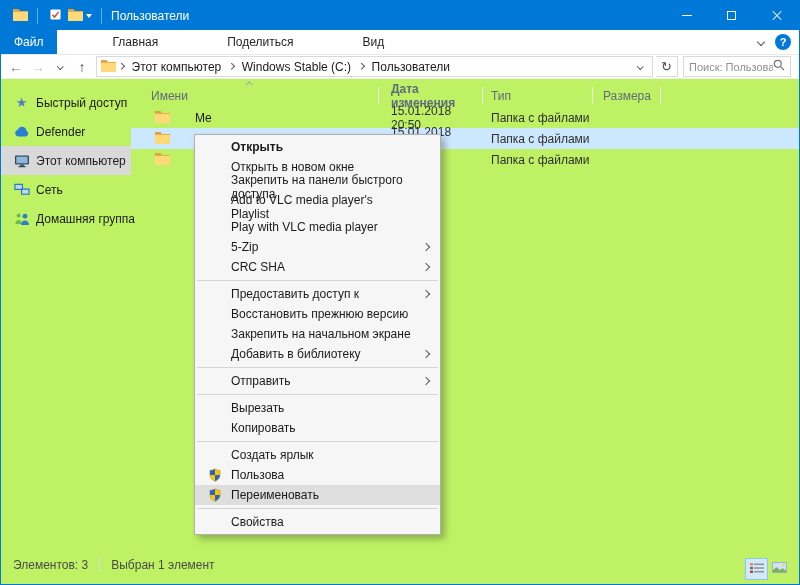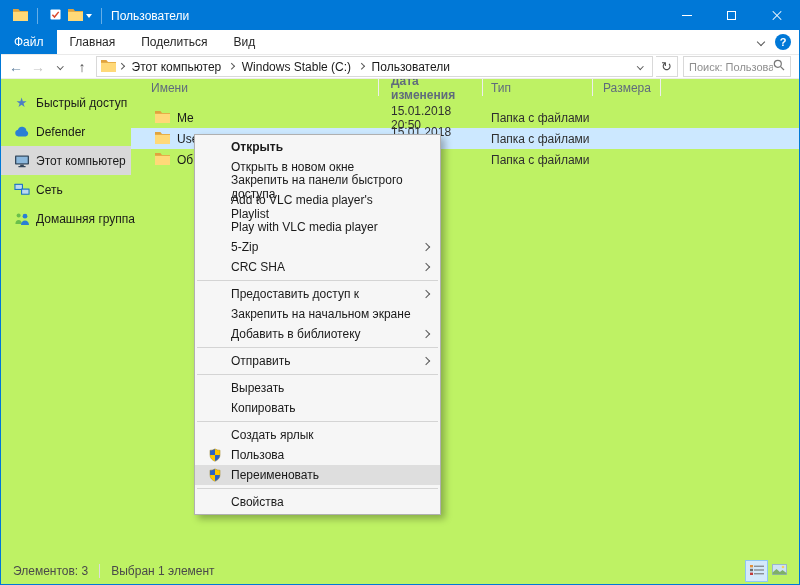--- a/index.html
+++ b/index.html
@@ -61,37 +61,37 @@
 
   
   .main { flex:1 1 auto; display:flex; overflow:hidden; }
   .sidebar { width:130px; flex:0 0 auto; padding-top:9px; }
   .side-item { height:29px; display:flex; align-items:center; padding-left:12px; gap:6px; white-space:nowrap; }
   .side-item.selected { background:#d9d9d9; }
   .side-icon { width:17px; display:flex; justify-content:center; align-items:center; flex:0 0 auto; }
   .icon-star { color:#4d7ec4; font-size:13px; line-height:1; }
 
   .filelist { flex:1 1 auto; display:flex; flex-direction:column; }
-  .cols { display:flex; height:25px; align-items:flex-start; color:#5f6b7c; flex:0 0 auto; }
+  .cols { display:flex; height:25px; align-items:flex-end; color:#5f6b7c; flex:0 0 auto; }
   .col { height:17px; display:flex; align-items:center; border-right:1px solid #ededed; position:relative; padding-left:10px; }
   .col.c0 { width:248px; padding-left:20px; }
   .col.c1 { width:104px; padding-left:12px;font-weight:bold; }
   .col.c2 { width:110px; padding-left:8px; }
   .col.c3 { width:68px;  padding-left:10px; }
   .sort-chev { position:absolute; left:116px; top:-4px; }
   .rows { margin-top:3px; }
   .row { display:flex; height:21px; align-items:center; }
   .row.selected { background:#cce8ff; }
-  .cell-name { width:248px; padding-left:24px; display:flex; align-items:center; gap:7px; overflow:hidden; }
+  .cell-name { width:248px; padding-left:24px; display:flex; align-items:center; gap:25px; overflow:hidden; }
   .cell-date { width:104px; padding-left:12px; color:#2f2f2f; }
   .cell-type { width:110px; padding-left:8px;  color:#2f2f2f; }
   .cell-size { width:68px;  padding-left:10px; }
 
   
-  .statusbar { height:26px; flex:0 0 auto; display:flex; align-items:center; padding:0 8px 0 12px; color:#4a4a4a; }
+  .statusbar { height:26px; flex:0 0 auto; display:flex; padding:0 8px 0 12px; color:#4a4a4a; }
   .sb-div { width:1px; height:14px; background:#dcdcdc; margin:0 11px; }
   .view-btns { margin-left:auto; display:flex; }
   .view-btn { width:23px; height:22px; display:flex; align-items:center; justify-content:center;
               border:1px solid transparent; }
   .view-btn.selected { background:#d3e9fb; border-color:#8ec6f2; }
 
   
   .context-menu { position:absolute; left:193px; top:133px; width:247px; background:#f6f6f6;
                   border:1px solid #b0b0b0; box-shadow:4px 4px 7px rgba(0,0,0,.28);
                   padding:2px 0; z-index:30; }
@@ -140,21 +140,21 @@
       <div class="win-btn">
           <span class="g-close">
             <i></i>
             <i></i>
           </span>
         </div>
     </div>
   </div>
 
   <div class="ribbon-row">
-    <div style="display:flex;" id="tabs-c">
+    <div style="display:flex;gap:43px;" id="tabs-c">
         <div class="tab accent">Файл</div>
         <div class="tab">Главная</div>
         <div class="tab">Поделиться</div>
         <div class="tab">Вид</div>
       </div>
     <div class="ribbon-right">
       <span class="chv down"></span>
       <span class="help-btn" id="help-btn">?</span>
     </div>
   </div>
@@ -350,20 +350,24 @@
       <div class="mi">
         <span class="mi-icon"></span>
         <span class="mi-label">CRC SHA</span>
         <span class="chv right sub-chev"></span>
       </div>
       <div class="menu-sep"></div>
       <div class="mi">
         <span class="mi-icon"></span>
         <span class="mi-label">Предоставить доступ к</span>
         <span class="chv right sub-chev"></span>
+      </div>
+      <div class="mi">
+        <span class="mi-icon"></span>
+        <span class="mi-label">Восстановить прежнюю версию</span>
       </div>
       <div class="mi">
         <span class="mi-icon"></span>
         <span class="mi-label">Закрепить на начальном экране</span>
       </div>
       <div class="mi">
         <span class="mi-icon"></span>
         <span class="mi-label">Добавить в библиотеку</span>
         <span class="chv right sub-chev"></span>
       </div>

